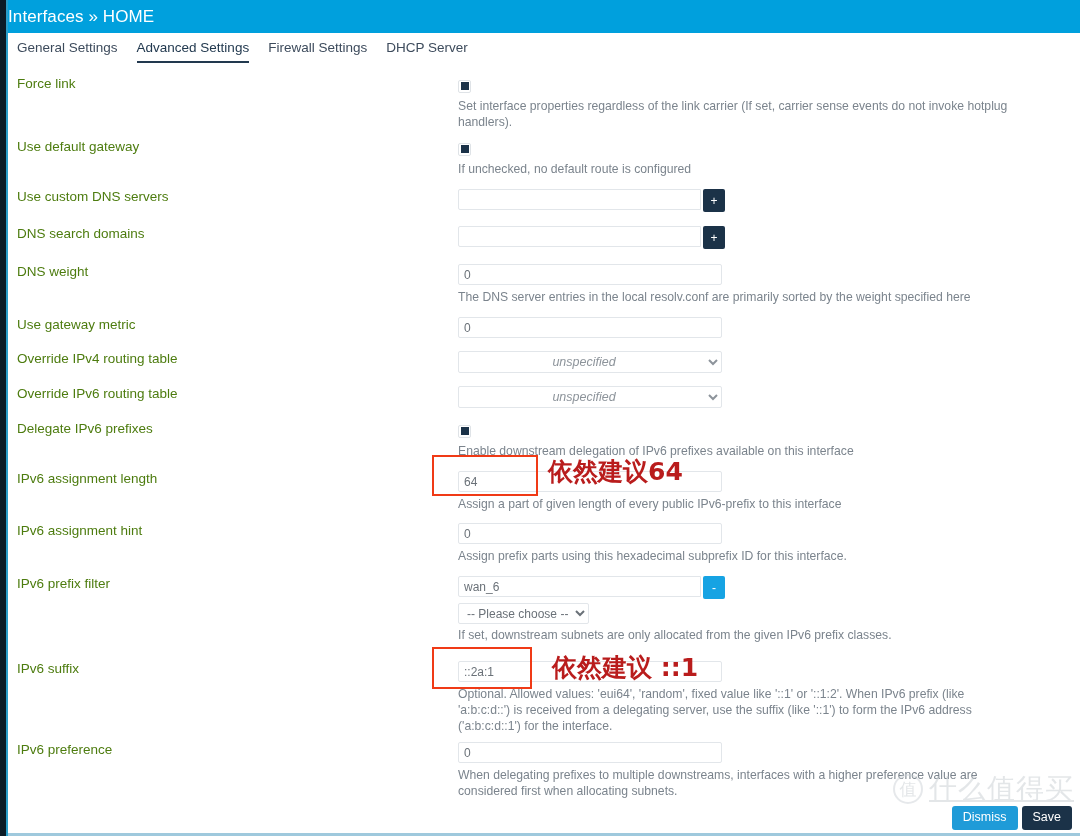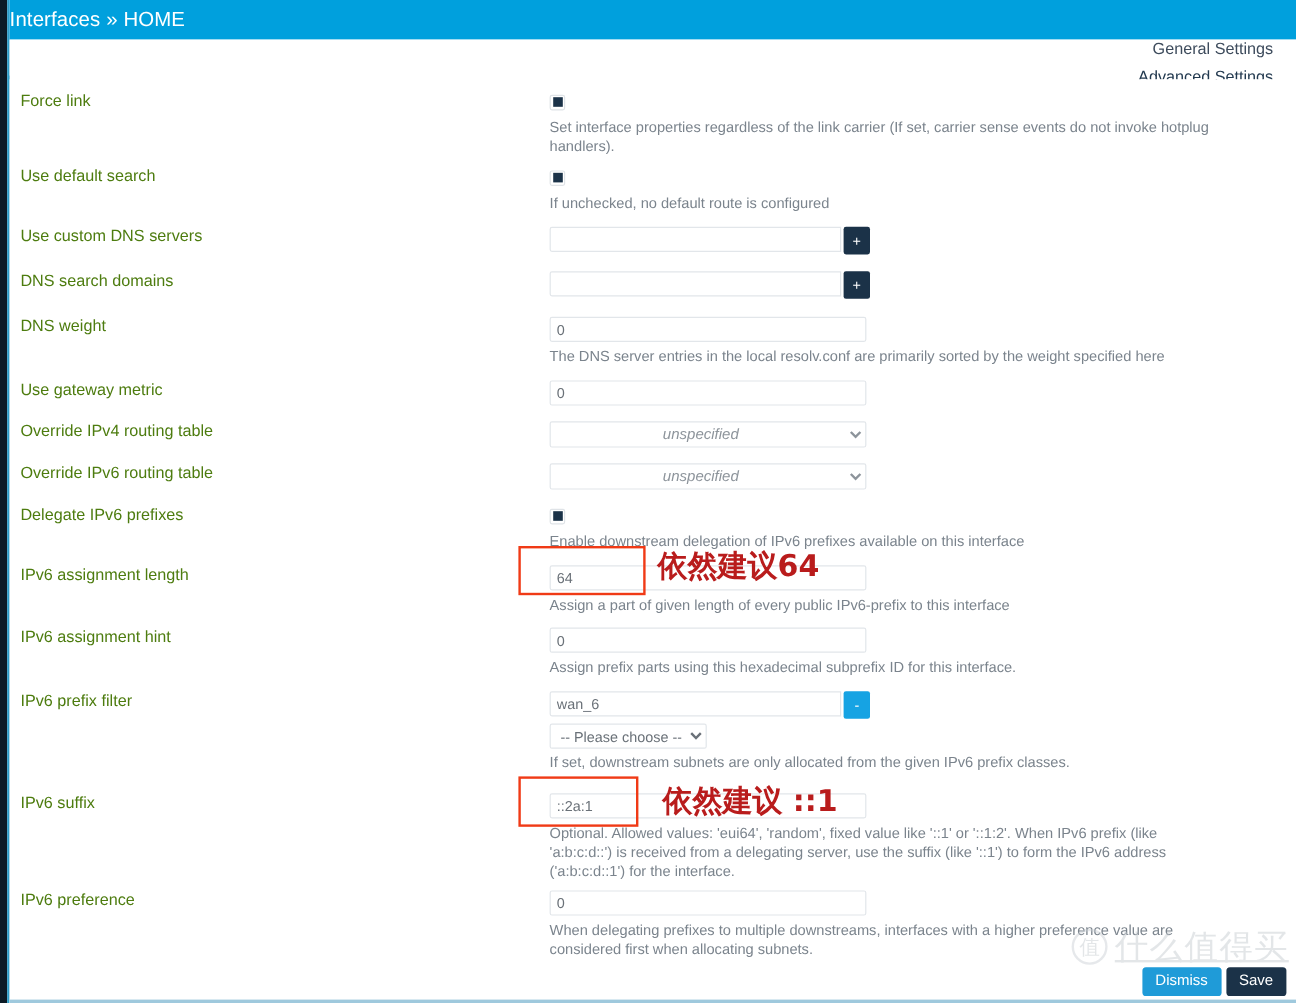--- a/index.html
+++ b/index.html
@@ -41,21 +41,20 @@
     font-size:17px;
     padding-left:0;
     letter-spacing:.1px;
   }
 
   .tabbar {
     position:absolute; left:8px; top:33px; width:1072px; height:30px;
     display:flex; align-items:flex-end;
     padding-left:9px;
     background:#ffffff;
-    flex-direction:column;
   }
   .tab {
     font-size:13.5px;
     color:#3d4b5c;
     padding:0 0 6px 0;
     margin-right:19px;
     cursor:pointer;
     white-space:nowrap;
     border-bottom:2px solid transparent;
   }
@@ -242,21 +241,21 @@
       <div class="label">Force link</div>
       <div class="ctrl">
         <span class="chk">
             <i></i>
           </span>
         <div class="help">Set interface properties regardless of the link carrier (If set, carrier sense events do not invoke hotplug handlers).</div>
       </div>
     </div>
 
     <div class="row" style="top:73px">
-      <div class="label">Use default search</div>
+      <div class="label">Use default gateway</div>
       <div class="ctrl">
         <span class="chk">
             <i></i>
           </span>
         <div class="help">If unchecked, no default route is configured</div>
       </div>
     </div>
 
     <div class="row" style="top:123px">
       <div class="label">Use custom DNS servers</div>

